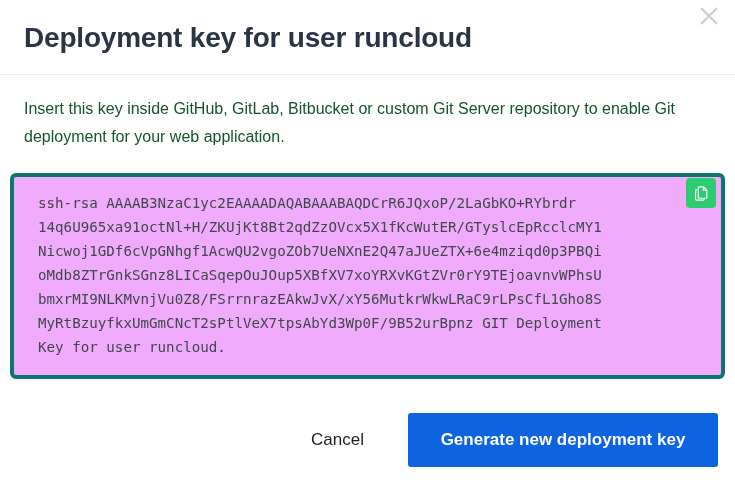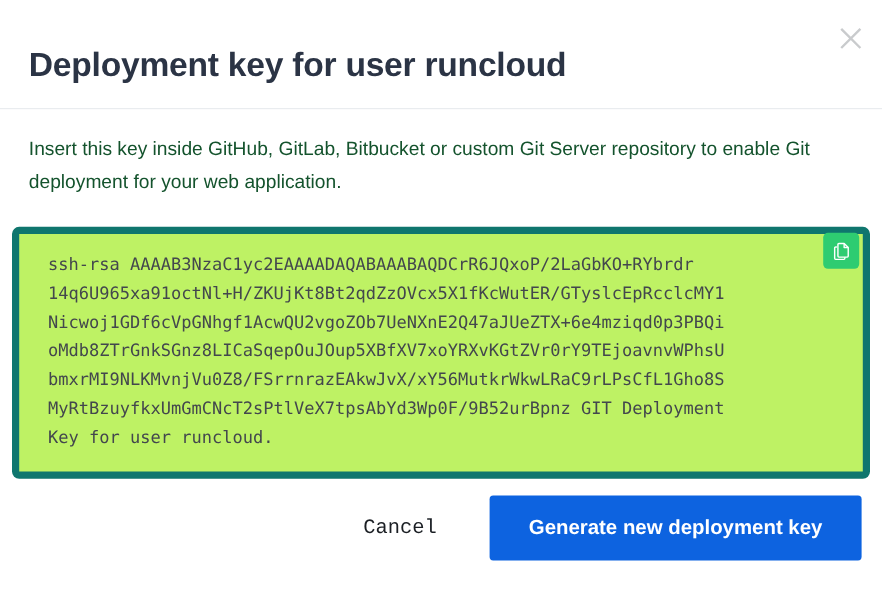--- a/index.html
+++ b/index.html
@@ -15,21 +15,20 @@
     position: relative;
     -webkit-font-smoothing: antialiased;
   }
 
   .modal {
     position: absolute;
     inset: 0;
     background: #ffffff;
     display: flex;
     flex-direction: column;
-    margin-top: 16px;
   }
 
   
   .modal-header {
     position: relative;
     padding: 0 24px;
     height: 75px;
     box-sizing: border-box;
     border-bottom: 1px solid #e9ecef;
     display: flex;
@@ -73,22 +72,22 @@
     margin: 0 0 22px 0;
     max-width: 660px;
   }
 
   .key-wrapper {
     position: relative;
     margin-left: -14px;
     margin-right: -14px;
   }
   .key-box {
-    background: #bef264;
-    border: 6px solid #0f766e;
+    background: #f0abfc;
+    border: 4px solid #0f766e;
     border-radius: 6px;
     padding: 14px 20px 16px 24px;
     box-sizing: border-box;
   }
   .key-text {
     font-family: "DejaVu Sans Mono", "Liberation Mono", monospace;
     font-size: 14.2px;
     line-height: 24px;
     color: #43474d;
     white-space: pre;
@@ -121,21 +120,21 @@
     gap: 0px;
     height: 82px;
     box-sizing: border-box;
   }
   .btn-cancel {
     background: transparent;
     border: none;
     color: #1b1f24;
     font-size: 17px;
     font-weight: normal;
-    font-family: Liberation Mono, monospace;
+    font-family: Liberation Sans, sans-serif;
     padding: 12px 26px;
     cursor: pointer;
     margin-right: 18px;
   }
   .btn-primary {
     background: #0d63e0;
     border: none;
     color: #ffffff;
     font-size: 17px;
     font-weight: bold;

